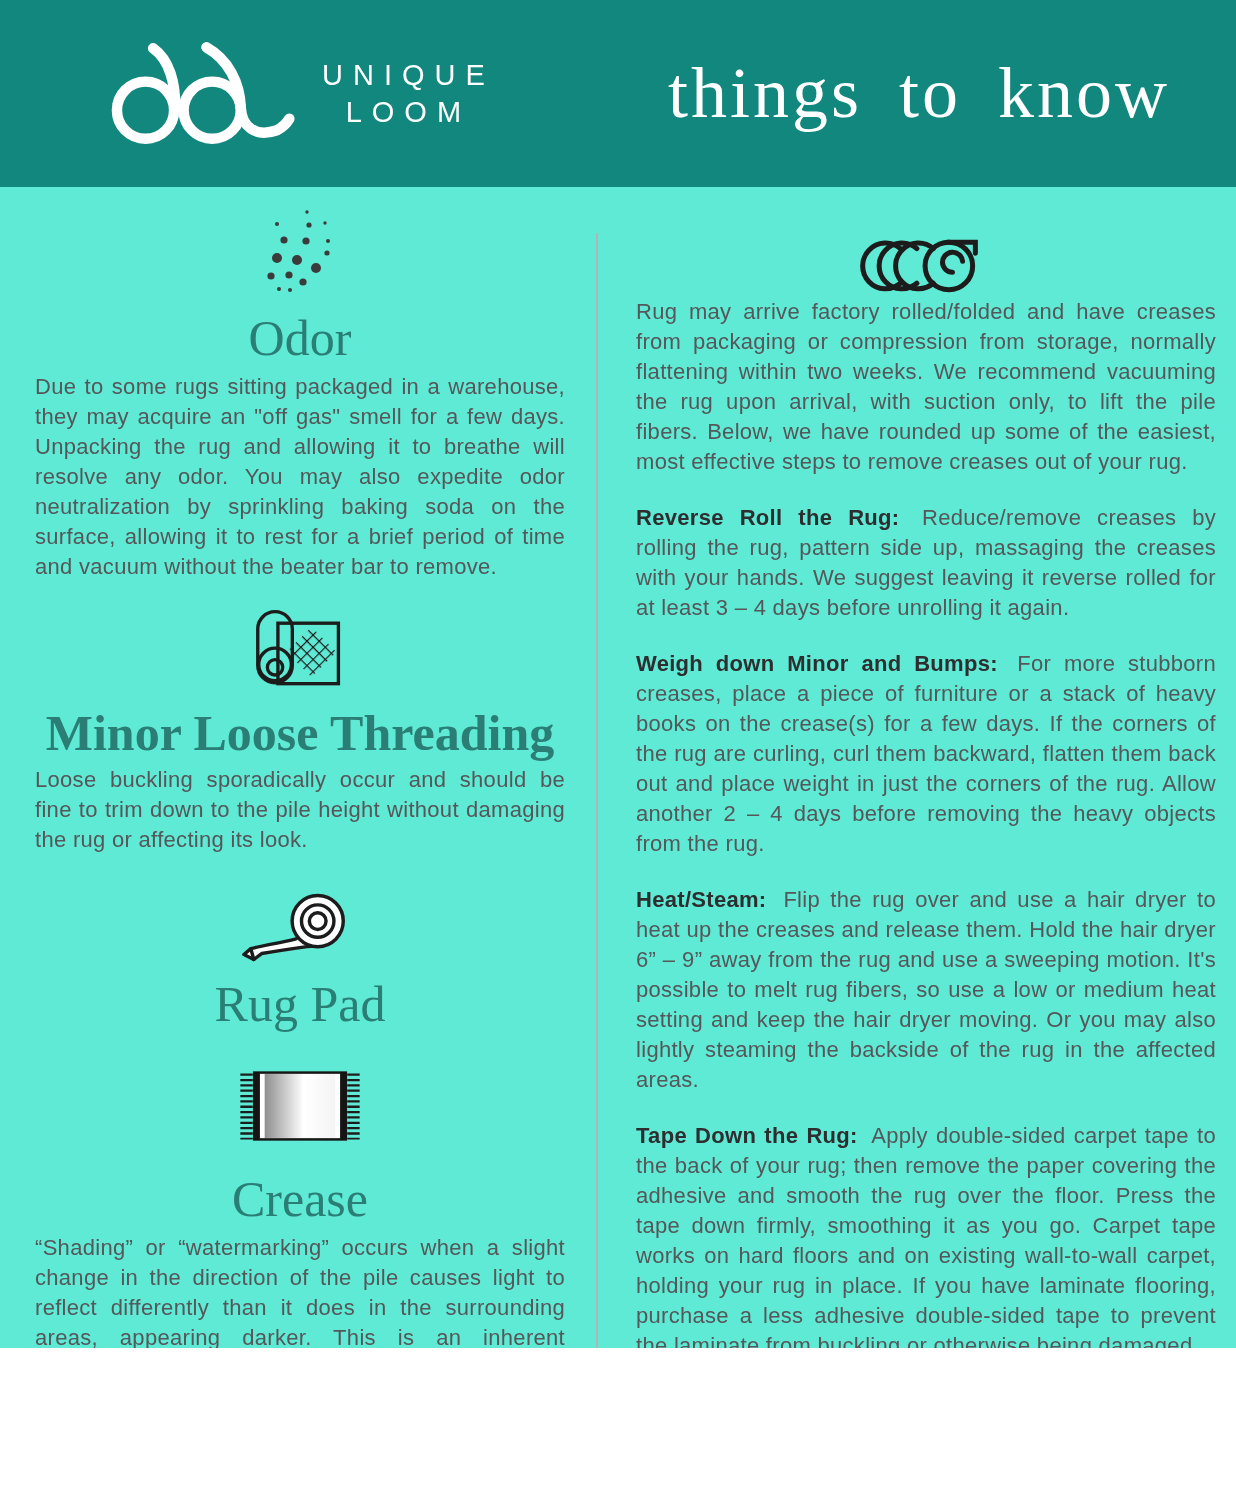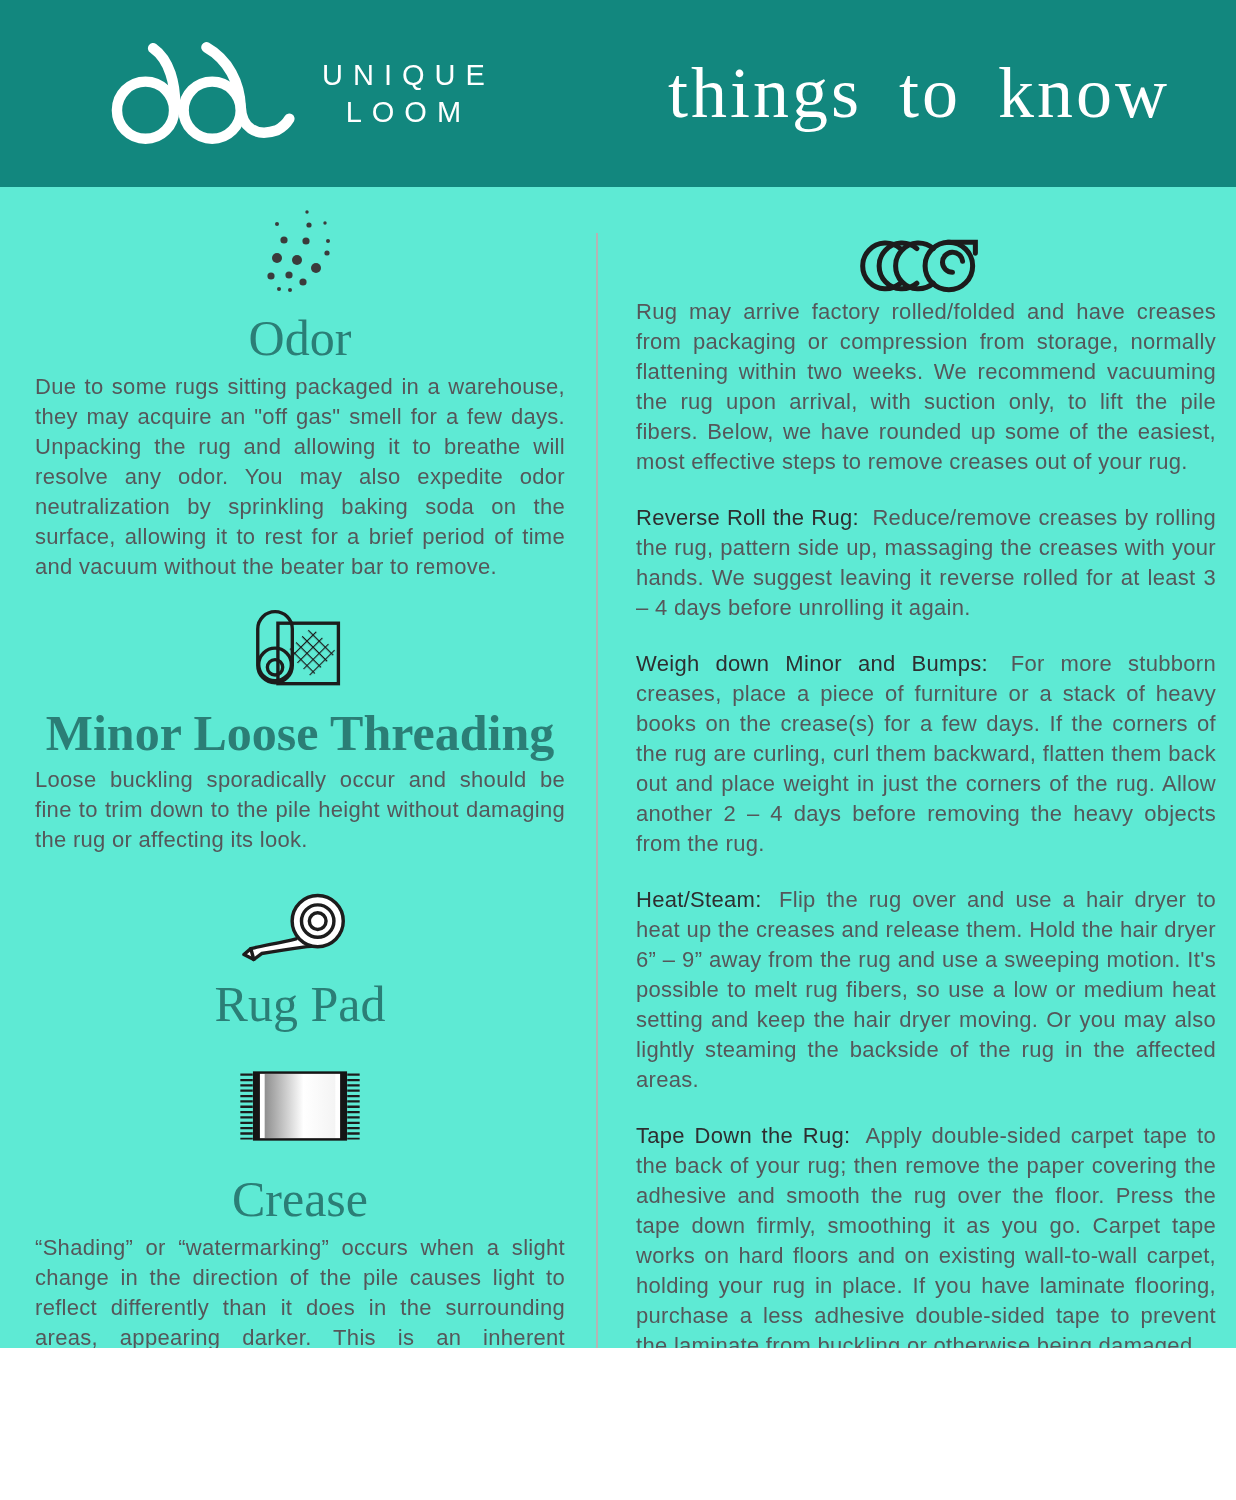--- a/index.html
+++ b/index.html
@@ -58,21 +58,21 @@
   }
   .body-text{
     font-size:22px;
     line-height:30px;
     color:#55575A;
     text-align:justify;
     letter-spacing:0.3px;
   }
   .tip{margin-top:26px;}
   .tip-label{
-    font-weight:normal;
+    font-weight:bold;
     color:#2E2E30;
     margin-right:0.3em;
   }
   
   .odor-icon-wrap{margin-top:20px;}
   .h-odor{margin-top:12px;margin-bottom:6px;}
   .threading-icon-wrap{margin-top:26px;}
   .h-threading{margin-top:10px;margin-bottom:4px;font-weight:bold;}
   .rugpad-icon-wrap{margin-top:34px;}
   .h-rugpad{margin-top:12px;margin-bottom:6px;}

